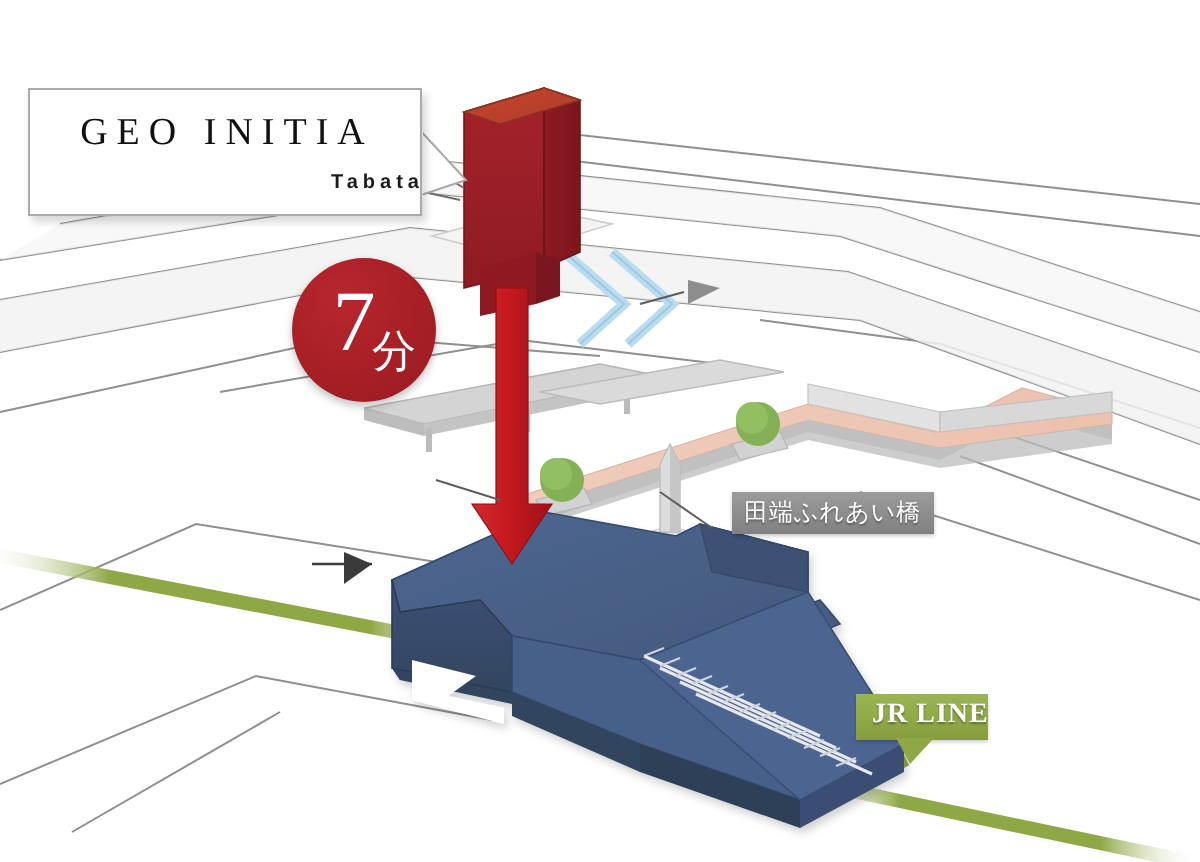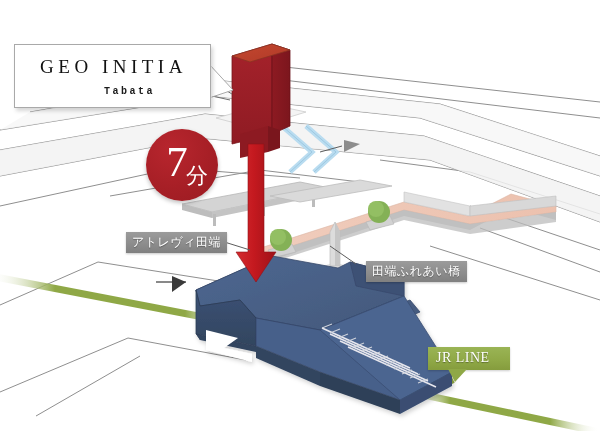--- a/index.html
+++ b/index.html
@@ -31,28 +31,29 @@
     font-size:12px;padding:4px 6px 5px 6px;
     box-shadow:0 1px 2px rgba(0,0,0,.22);
   }
   .label.dark{
     background:linear-gradient(to bottom,#464646 0%,#3b3b3b 55%,#333333 100%);
     font-size:16px;padding:5px 9px 6px 9px;
     box-shadow:0 1px 3px rgba(0,0,0,.3);
   }
   .label.green{
     background:linear-gradient(to bottom,#9ab455 0%,#8fa846 60%,#859c3d 100%);
-    font-size:14px;padding:4px 20px 5px 8px;
+    font-size:14px;padding:4px 0 5px 8px;
     font-family:"Liberation Serif", serif;
     box-shadow:0 1px 2px rgba(0,0,0,.2);
+    font-weight:bold;
   }
   #lbl-shoutengai{left:355px;top:136px;}
   #lbl-atre{left:126px;top:232px;}
   #lbl-jr-tabata{left:60px;top:269px;}
-  #lbl-fureai{left:366px;top:261px;}
+  #lbl-fureai{left:366px;top:246px;}
   #lbl-jrline{left:428px;top:347px;}
 
   
   .green-tail{
     position:absolute;left:448px;top:369px;width:0;height:0;
     border-left:7px solid transparent;
     border-right:12px solid transparent;
     border-top:13px solid #8fa846;
   }
 
@@ -64,22 +65,22 @@
     box-shadow:2px 3px 4px rgba(0,0,0,.16);
     box-sizing:border-box;
   }
   #geo-title{
     position:absolute;left:0;top:12px;width:197px;text-align:center;
     font-family:"Liberation Serif", serif;
     font-size:19px;letter-spacing:4.5px;color:#111111;
     line-height:1;
   }
   #geo-sub{
-    position:absolute;left:16px;top:42px;width:197px;text-align:center;
-    font-family:Liberation Mono, monospace;
+    position:absolute;left:0;top:42px;width:197px;text-align:right;
+    font-family:Liberation Sans, sans-serif;
     font-weight:bold;
     font-size:10px;letter-spacing:2.5px;color:#1b1b1b;
     line-height:1;
   }
 
   
   #badge-min{
     position:absolute;left:146px;top:129px;width:72px;height:72px;
     border-radius:50%;
     background:radial-gradient(circle at 35% 28%, #b8262e 0%, #a71f26 55%, #9a1b22 100%);
@@ -314,21 +315,20 @@
     <div id="geo-title">GEO INITIA</div>
     <div id="geo-sub">Tabata</div>
   </div>
 
   <div id="badge-min">
     <span id="badge-num">7</span>
     <span id="badge-unit">分</span>
   </div>
 
 
-  <div class="label gray" id="lbl-atre">アトレヴィ田端</div>
 
 
   <div class="label gray" id="lbl-fureai">田端ふれあい橋</div>
 
   <div class="label green" id="lbl-jrline">JR LINE</div>
   <div class="green-tail"></div>
 
 </div>
 
 </body></html>

